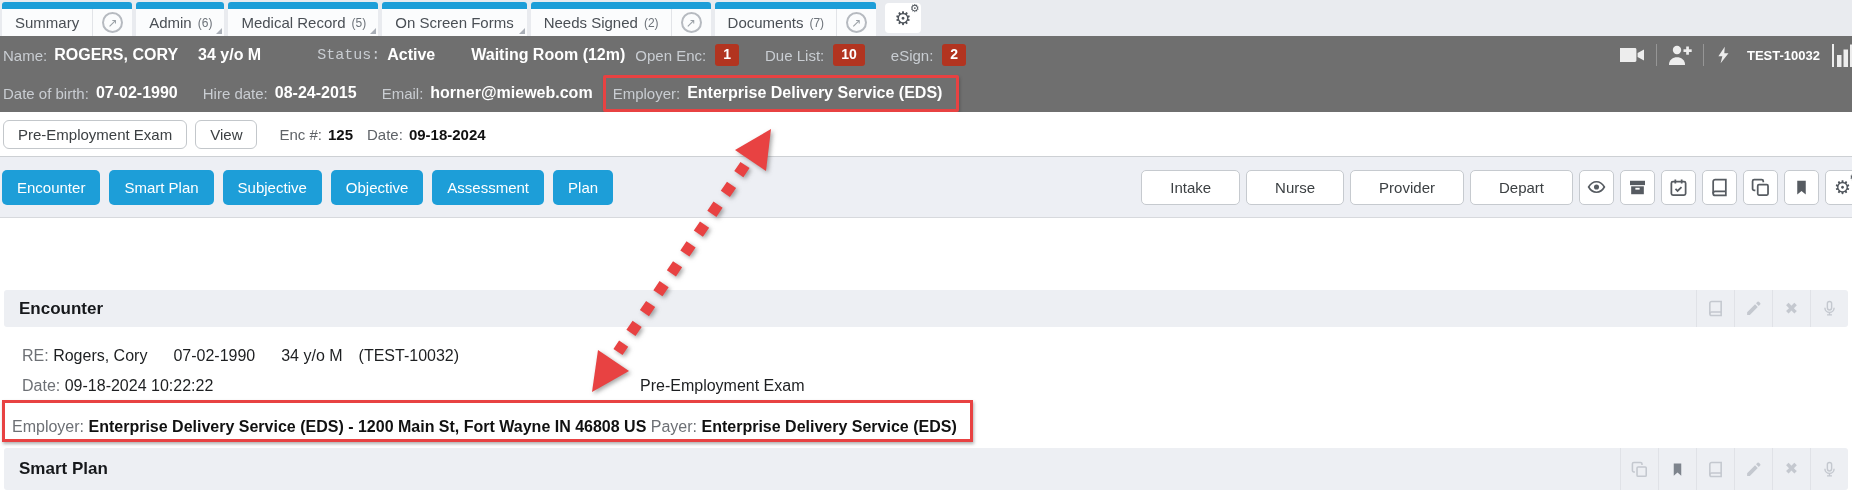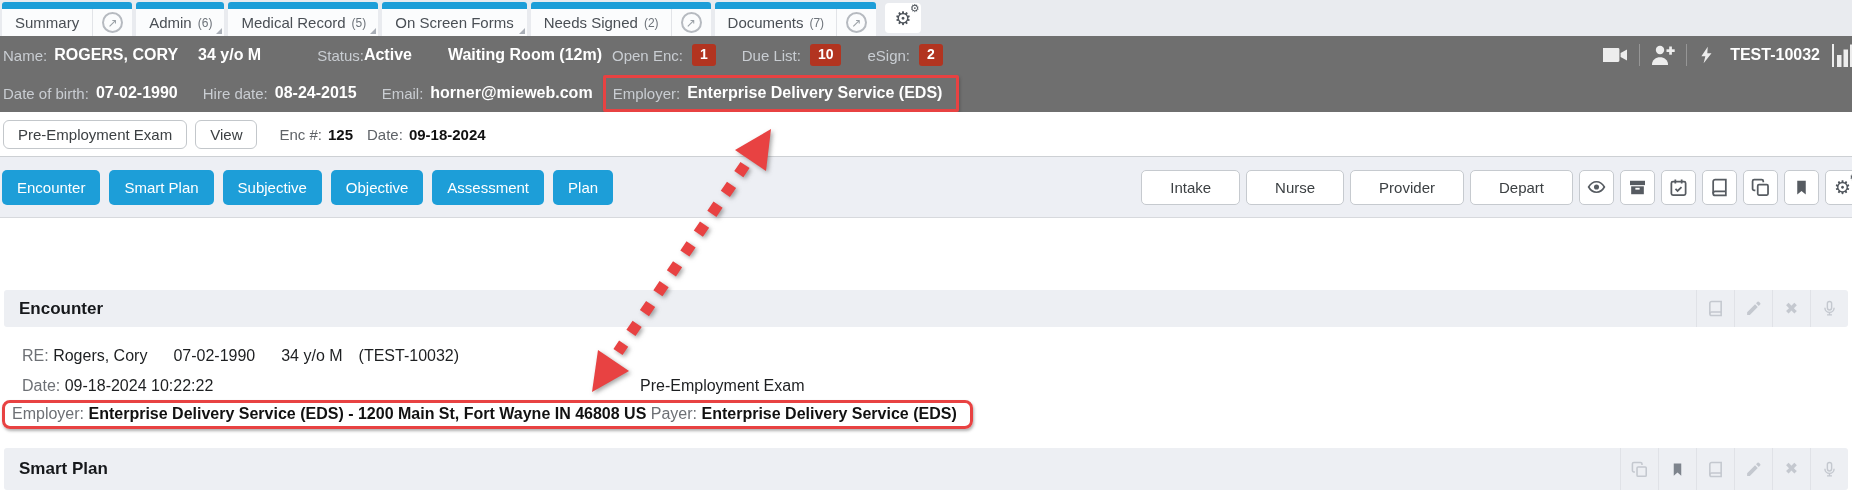--- a/index.html
+++ b/index.html
@@ -72,21 +72,21 @@
   .icell.dark { color:#7e848d; }
 
   
   .c-line { position:absolute; font-size:16px; white-space:nowrap; }
   .c-lbl { color:#6d7075; }
   .c-val { color:#1d1f21; }
   .c-strong { color:#111; font-weight:700; }
   .re-line { left:22px; top:347px; }
   .date-line { left:22px; top:377px; }
   .exam-type { left:640px; top:377px; color:#1d1f21; }
-  .emp-box { left:2px; top:400px; border:3px solid #e84242; border-radius:8px; padding:2px 13px 3px 7px;
+  .emp-box { left:2px; top:400px; border:3px solid #e84242; border-radius:0; padding:15px 13px 3px 7px;
              box-shadow:1px 2px 3px rgba(60,60,60,.4); }
   .sp16 { display:inline-block; width:16px; }
   .sp26 { display:inline-block; width:26px; }
 
   .arrow-overlay { position:absolute; left:0; top:0; pointer-events:none; z-index:60;
                    filter:drop-shadow(2px 2px 2px rgba(80,80,80,.5)); }
   svg.ic { display:block; }
 </style>
 </head>
 <body>
@@ -131,21 +131,21 @@
     <div class="tab-gear">
       <span class="gears"><span>⚙</span><span class="gear-sm">⚙</span></span>
     </div>
   </div>
 
   <div class="hdr">
     <div class="hdr-row">
       <span class="lbl" style="margin-right:7px;">Name:</span>
       <span class="val" style="margin-right:20px;">ROGERS, CORY</span>
       <span class="val" style="margin-right:56px;">34 y/o M</span>
-      <span class="lbl" style="">Status:</span>
+      <span class="lbl" style="margin-right:7px;font-family:Liberation Mono, monospace;">Status:</span>
       <span class="val" style="margin-right:36px;">Active</span>
       <span class="val" style="margin-right:10px;">Waiting Room (12m)</span>
       <span class="lbl" style="margin-right:9px;">Open Enc:</span>
       <span class="badge" style="margin-right:26px;">1</span>
       <span class="lbl" style="margin-right:9px;">Due List:</span>
       <span class="badge" style="margin-right:26px;">10</span>
       <span class="lbl" style="margin-right:9px;">eSign:</span>
       <span class="badge">2</span>
       <span class="hdr-right">
         <span>
@@ -161,21 +161,21 @@
               <rect x="18.2" y="2.5" width="2.7" height="8.2"></rect>
               <rect x="15.5" y="5.3" width="8.2" height="2.7"></rect>
             </svg>
         </span>
         <span class="hdr-sep"></span>
         <span>
           <svg class="ic" width="18" height="22" viewBox="0 0 24 24" fill="currentColor">
               <path d="M13 1 4.5 13.5h5.3L7.5 23 18 9.5h-5.6z"></path>
             </svg>
         </span>
-        <span class="val" style="margin:0 12px 0 14px; font-size:16px;">TEST-10032</span>
+        <span class="val" style="margin:0 12px 0 14px; font-size:13px;">TEST-10032</span>
         <span style="margin-right:-4px;">
           <svg class="ic" width="24" height="23" viewBox="0 0 24 23" fill="currentColor">
               <rect x="0" y="0" width="2" height="23"></rect>
               <rect x="5" y="11" width="4.5" height="12"></rect>
               <rect x="11.5" y="5.5" width="4.5" height="17.5"></rect>
               <rect x="18" y="0.5" width="4.5" height="22.5"></rect>
             </svg>
         </span>
       </span>
     </div>

